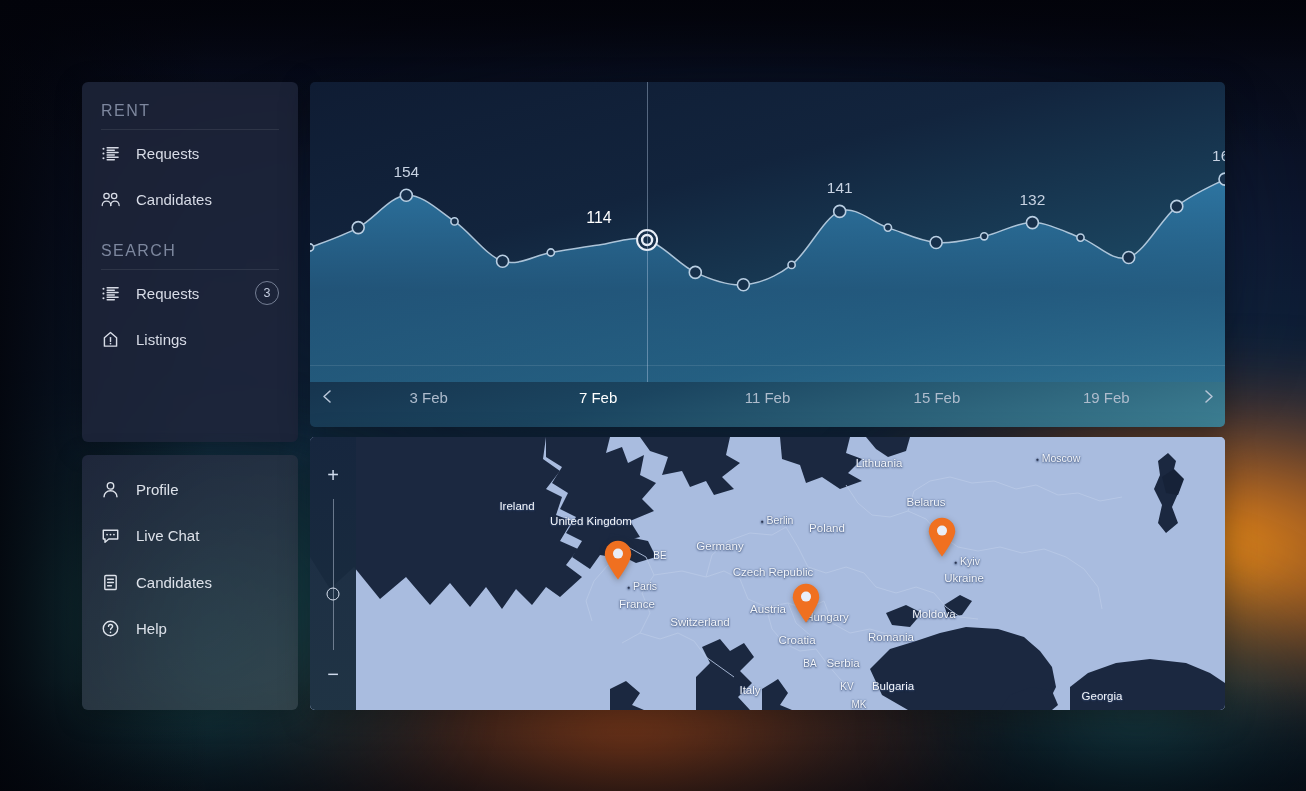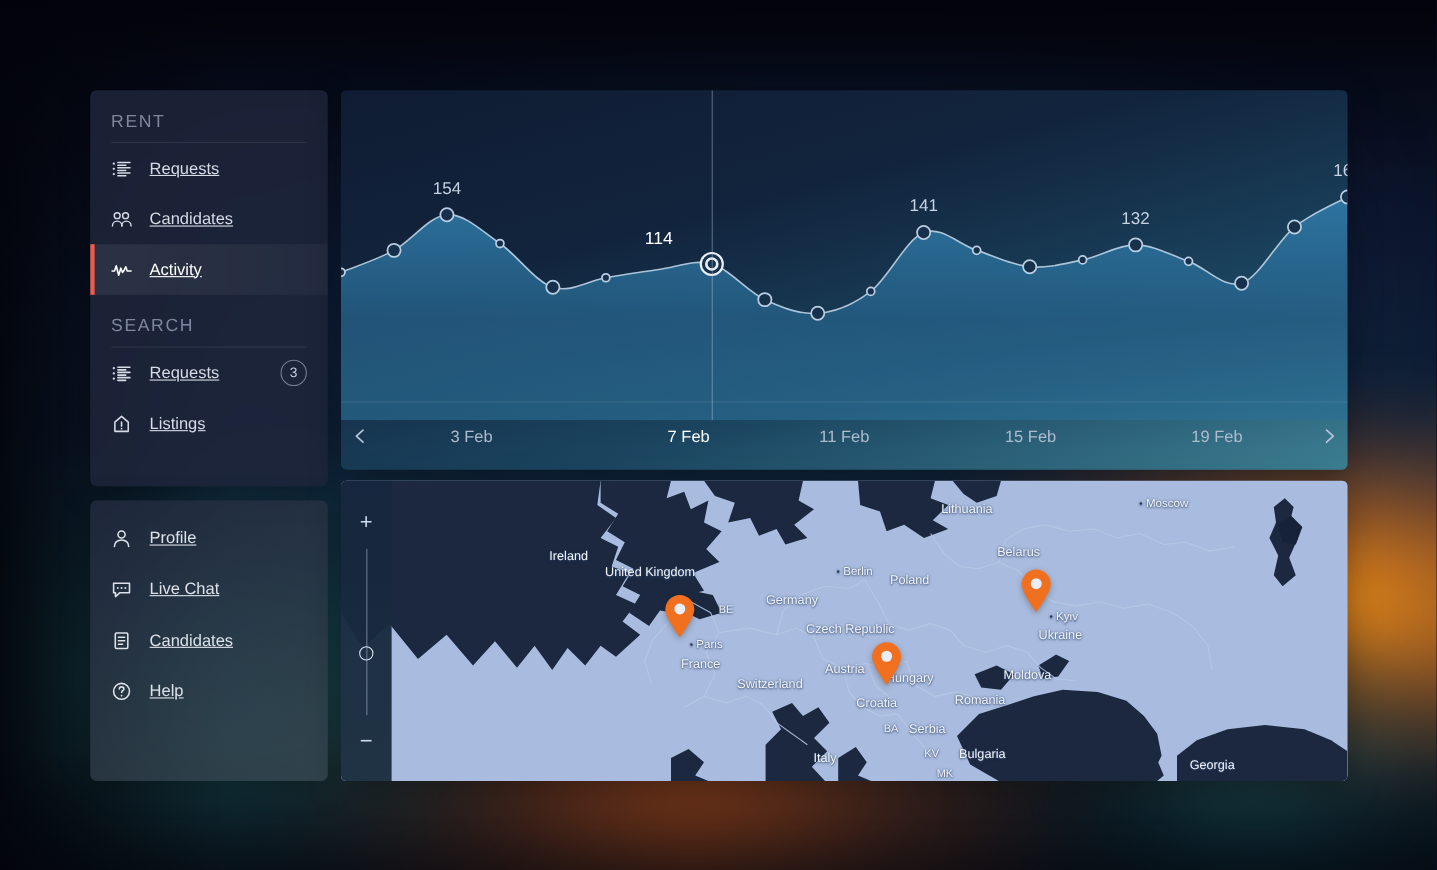--- a/index.html
+++ b/index.html
@@ -71,21 +71,21 @@
     font-size:16px; letter-spacing:1.45px; color:#7d879e;
     padding:20px 0 9px 19px; font-weight:400;
   }
   .sec-rule { height:1px; background:rgba(255,255,255,.085); margin:0 19px; }
 
   .nav-item {
     display:flex; align-items:center; gap:16px;
     height:46px; padding-left:19px; position:relative; cursor:pointer;
     color:#d7dbe6; font-size:15px;
   }
-  .nav-item .label { flex:1;text-decoration:underline; }
+  .nav-item .label { flex:1; }
   .nav-item.active {
     background:linear-gradient(90deg, rgba(255,255,255,.075), rgba(255,255,255,.035));
     color:#fff;
   }
   .nav-item.active::before {
     content:""; position:absolute; left:0; top:0; bottom:0; width:4px;
     background:#f05a4a;
   }
   .nav-item svg { width:19px; height:19px; flex:none; display:block; }
   .badge {
@@ -214,28 +214,20 @@
         <div class="nav-item">
           <span>
             <svg viewBox="0 0 22 20" fill="none" stroke="currentColor" stroke-width="1.5" stroke-linecap="round" stroke-linejoin="round">
               <circle cx="6.4" cy="6" r="3.1"></circle>
               <circle cx="15.2" cy="6" r="3.1"></circle>
               <path d="M1.4 17c0-3.1 2.3-5.2 5-5.2s5 2.1 5 5.2"></path>
               <path d="M11.2 17c0-3.1 2.2-5.2 4.9-5.2 2.7 0 4.9 2.1 4.9 5.2"></path>
             </svg>
           </span>
           <span class="label">Candidates</span>
-        </div>
-        <div class="nav-item active">
-          <span>
-            <svg viewBox="0 0 22 20" fill="none" stroke="currentColor" stroke-width="1.7" stroke-linecap="round" stroke-linejoin="round">
-              <polyline points="1,11 3.6,11 5.4,5.5 8,15.5 10.2,8 12,12.5 13.6,10.5 15.4,6.5 17,11 21,11"></polyline>
-            </svg>
-          </span>
-          <span class="label">Activity</span>
         </div>
         <div class="sec-head">SEARCH</div>
         <div class="sec-rule"></div>
         <div class="nav-item">
           <span>
             <svg viewBox="0 0 20 20" fill="none" stroke="currentColor" stroke-width="1.5" stroke-linecap="round" stroke-linejoin="round">
               <circle cx="2.6" cy="5" r="1.1" fill="currentColor" stroke="none"></circle>
               <circle cx="2.6" cy="10" r="1.1" fill="currentColor" stroke="none"></circle>
               <circle cx="2.6" cy="15" r="1.1" fill="currentColor" stroke="none"></circle>
               <line x1="6.5" y1="4" x2="18" y2="4"></line>
@@ -349,21 +341,21 @@
         <div class="pt-label" style="left: 915px; top: 83.0652px;">167</div>
       </div>
     <div class="chart-foot">
       <div class="chart-arrow">
         <svg viewBox="0 0 13 15" fill="none" stroke="currentColor" stroke-width="1.6" stroke-linecap="round" stroke-linejoin="round">
           <polyline points="9,2 3,7.5 9,13"></polyline>
         </svg>
       </div>
       <div class="ticks" id="chart-ticks">
           <div class="tick" style="left: 10%;">3 Feb</div>
-          <div class="tick sel" style="left: 30%; margin-left: 28px;">7 Feb</div>
+          <div class="tick sel" style="left: 30%;">7 Feb</div>
           <div class="tick" style="left: 50%;">11 Feb</div>
           <div class="tick" style="left: 70%;">15 Feb</div>
           <div class="tick" style="left: 90%;">19 Feb</div>
         </div>
       <div class="chart-arrow">
         <svg viewBox="0 0 13 15" fill="none" stroke="currentColor" stroke-width="1.6" stroke-linecap="round" stroke-linejoin="round">
           <polyline points="4,2 10,7.5 4,13"></polyline>
         </svg>
       </div>
     </div>

